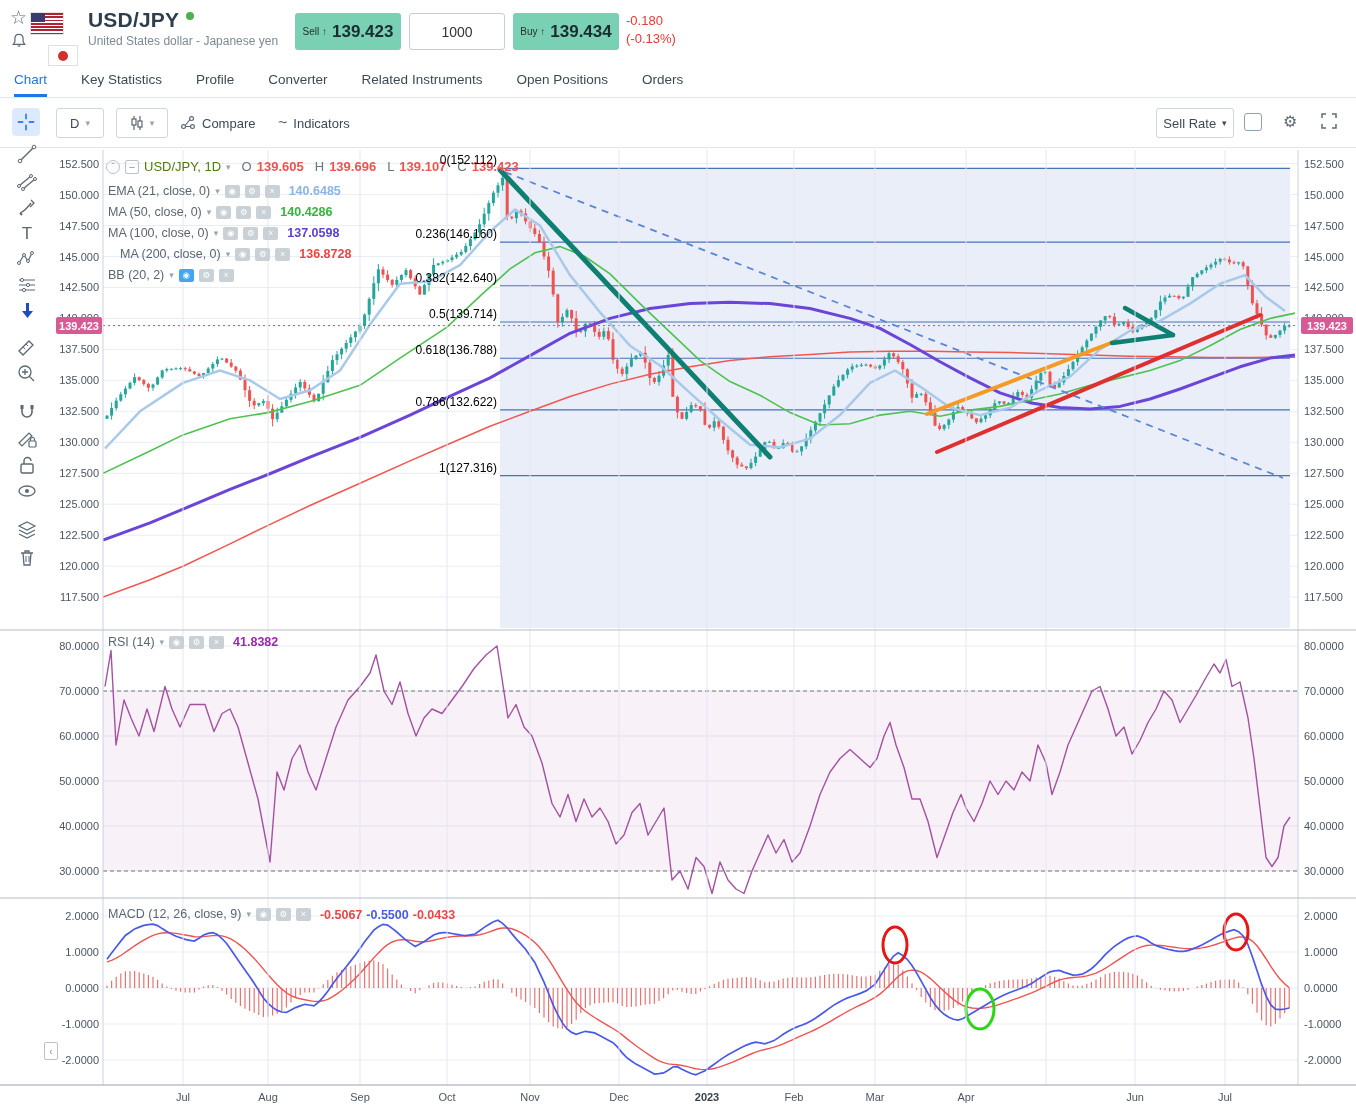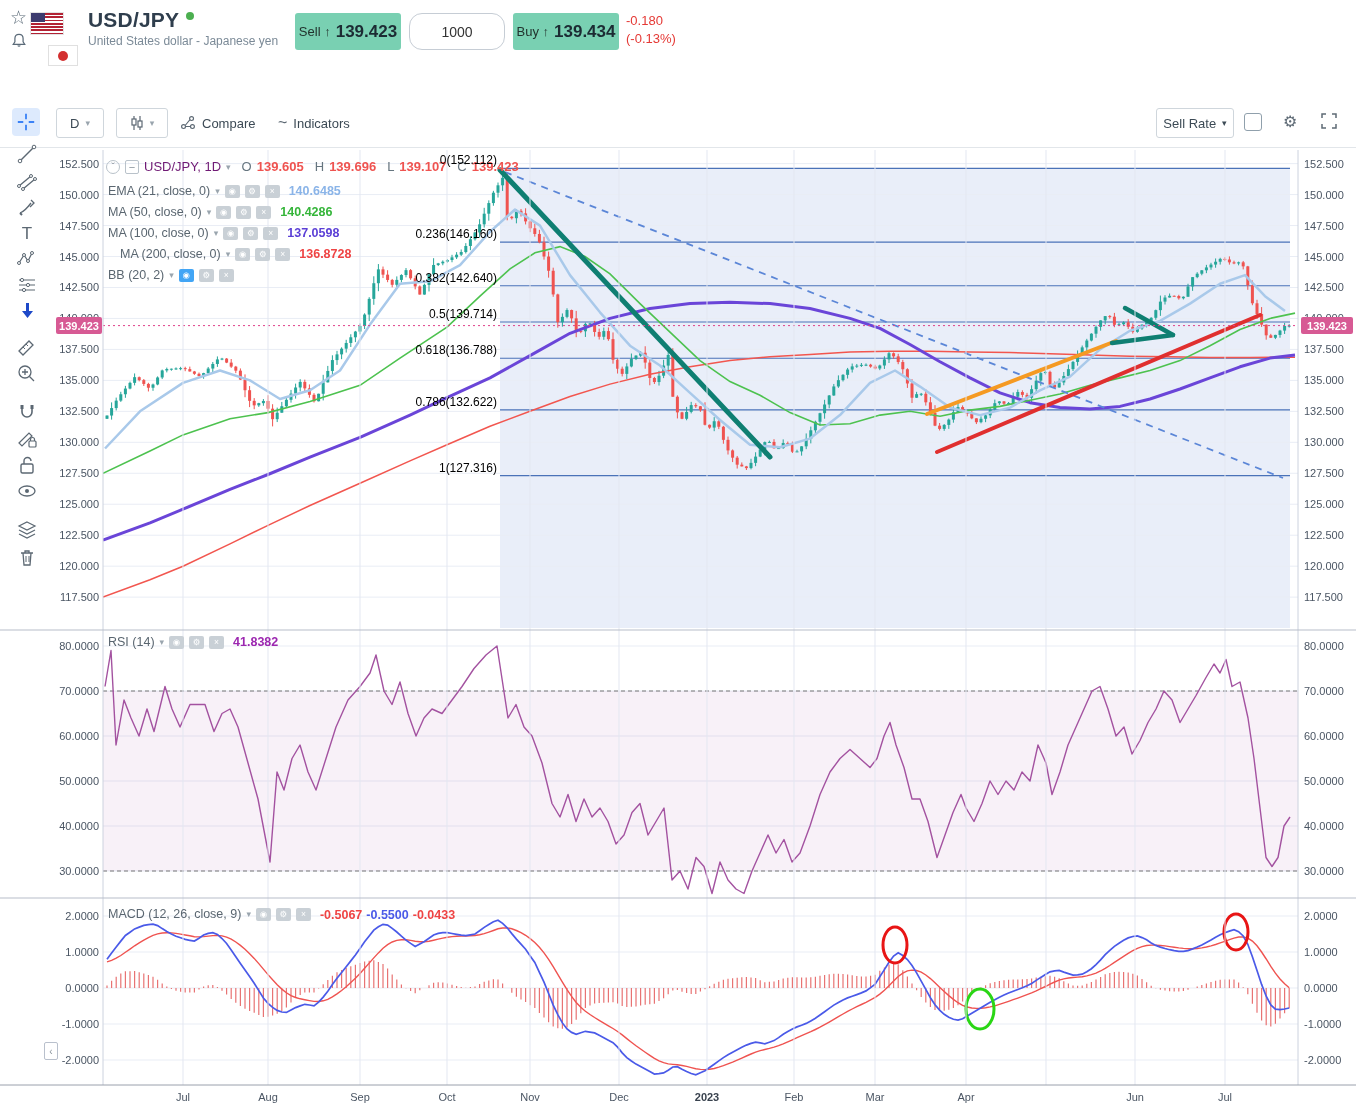--- a/index.html
+++ b/index.html
@@ -3,23 +3,23 @@
 <meta charset="utf-8">
 <style>
   * { margin:0; padding:0; box-sizing:border-box; }
   html,body { background:#fff; font-family:"Liberation Sans", sans-serif; }
   #app { position:relative; width:1356px; height:1112px; background:#fff; overflow:hidden; }
   .abs { position:absolute; }
   
   .pair-title { font-size:21px; font-weight:700; color:#2f3e4d; letter-spacing:.2px; }
   .pair-sub { font-size:12px; color:#7b8a97; }
   .trade-btn { background:#79d0b2; border-radius:3px; width:106px; height:37px; display:flex; align-items:center; justify-content:center; gap:5px; cursor:pointer; }
-  .trade-btn .side { font-size:13px; color:#22332e; }
+  .trade-btn .side { font-size:10px; color:#22332e; }
   .trade-btn .px { font-size:17px; font-weight:600; color:#1c2b33; }
-  .amount-input { width:96px; height:37px; border:1px solid #c6cdd5; border-radius:13px; text-align:center; font-size:14px; color:#333; font-family:"Liberation Sans",sans-serif; }
+  .amount-input { width:96px; height:37px; border:1px solid #c6cdd5; border-radius:3px; text-align:center; font-size:14px; color:#333; font-family:"Liberation Sans",sans-serif; }
   .chg { font-size:13px; color:#e53935; }
   .hdr-icon { color:#5a6a78; font-size:19px; line-height:1; }
   .flag-us { width:32px; height:21px; background:repeating-linear-gradient(180deg,#b22234 0 1.7px,#fff 1.7px 3.3px); position:relative; box-shadow:0 0 0 1px #e3e3e3; }
   .flag-us:before { content:""; position:absolute; left:0; top:0; width:14px; height:9px; background:#3c3b6e; }
   .flag-jp { width:28px; height:19px; background:#fff; box-shadow:0 0 0 1px #e0e0e0; position:relative; }
   .flag-jp:before { content:""; position:absolute; left:9px; top:4.5px; width:10px; height:10px; border-radius:50%; background:#d32f2f; }
   .green-dot { width:8px; height:8px; border-radius:50%; background:#4caf50; }
   
   #tabs { position:absolute; left:0; top:62px; width:1356px; height:36px; border-bottom:1px solid #e2e6ea; display:flex; align-items:stretch; gap:34px; padding-left:14px; }
   .tab { font-size:13.5px; color:#3c4a55; display:flex; align-items:center; cursor:pointer; border-bottom:3px solid transparent; padding-top:2px; }
@@ -36,21 +36,21 @@
   
   #overlays { position:absolute; left:0; top:0; width:1356px; height:1112px; pointer-events:none; }
   .axis-label { position:absolute; font-size:11px; color:#4a5563; white-space:nowrap; }
   .axis-label.rt { transform:translateX(-100%); }
   .fib-label { position:absolute; font-size:12px; color:#000000; transform:translateX(-100%); white-space:nowrap; }
   .time-label { position:absolute; font-size:11px; color:#4a5563; transform:translateX(-50%); }
   .time-label.bold { font-weight:700; color:#39424e; }
   .price-tag { position:absolute; height:17px; background:#d75a94; color:#fff; font-size:11px; font-weight:700; display:flex; align-items:center; justify-content:center; border-radius:2px; }
   .legend-row { position:absolute; display:flex; align-items:center; gap:5px; white-space:nowrap; }
   .legend-name { font-size:12.5px; color:#5a6670; }
-  .legend-sym { font-size:13px; color:#701a75; }
+  .legend-sym { font-size:13px; color:#4d7c0f; }
   .ohlc-l { font-size:13px; color:#66757f; margin-left:6px; }
   .ohlc-v { font-size:13px; font-weight:600; color:#ef5350; }
   .chip { width:15px; height:13px; background:#c9d0d6; color:#fff; font-size:8.5px; line-height:13px; text-align:center; border-radius:2px; cursor:pointer; }
   .chip.on { background:#42a5f5; }
   .lg-val { font-size:12.5px; font-weight:600; margin-left:4px; }
   .mini-ic { font-size:11px; color:#8a949c; border:1px solid #b9c2ca; border-radius:50%; width:14px; height:14px; line-height:12px; text-align:center; }
   .mini-sq { font-size:11px; color:#8a949c; border:1px solid #b9c2ca; border-radius:2px; width:14px; height:14px; line-height:12px; text-align:center; }
   .checkbox { position:absolute; width:18px; height:18px; border:1px solid #90a0ac; border-radius:3px; top:15px; cursor:pointer; }
   svg text { font-family:"Liberation Sans",sans-serif; }
 </style>
@@ -75,20 +75,29 @@
     <span class="px">139.423</span>
   </div>
   <input class="abs amount-input" style="left: 409px; top: 13px;" value="1000">
   <div class="abs trade-btn" style="left:513px;top:13px;">
     <span class="side"><span>Buy</span> ↑</span>
     <span class="px">139.434</span>
   </div>
   <div class="abs chg" style="left:626px;top:13px;">-0.180</div>
   <div class="abs chg" style="left:626px;top:31px;">(-0.13%)</div>
 
+  <nav id="tabs">
+      <div class="tab active">Chart</div>
+      <div class="tab">Key Statistics</div>
+      <div class="tab">Profile</div>
+      <div class="tab">Converter</div>
+      <div class="tab">Related Instruments</div>
+      <div class="tab">Open Positions</div>
+      <div class="tab">Orders</div>
+    </nav>
 
   <div id="chart-toolbar">
     <div class="tb-chip crosshair-chip">
       <svg width="20" height="20" viewBox="0 0 22 22">
           <path d="M11 2v6M11 14v6M2 11h6M14 11h6" stroke="#3b82f6" stroke-width="2" fill="none"></path>
         </svg>
     </div>
     <div class="tb-chip tb-border" style="left:56px;width:48px;">
       <span>D</span>
         <span class="caret">▾</span>

